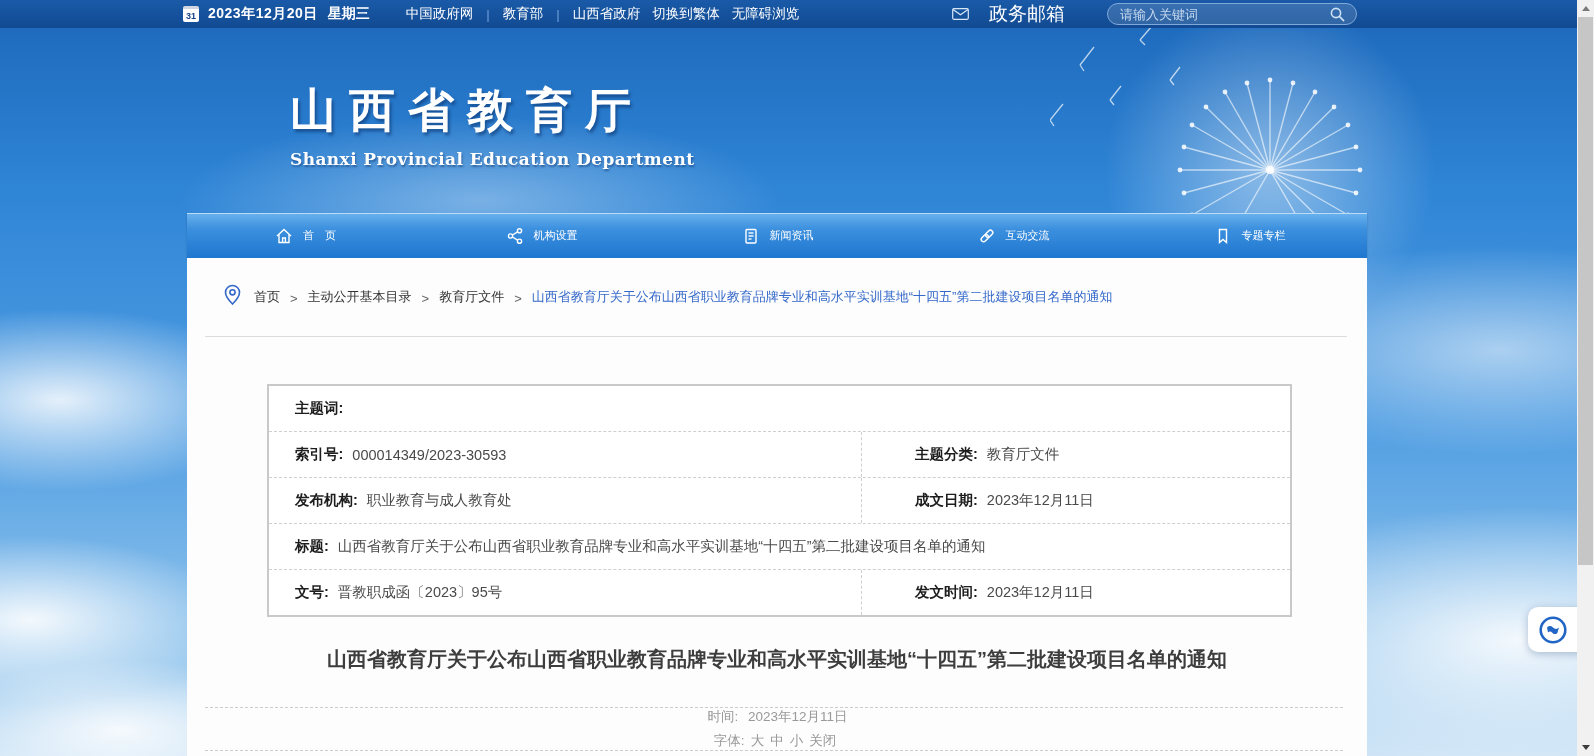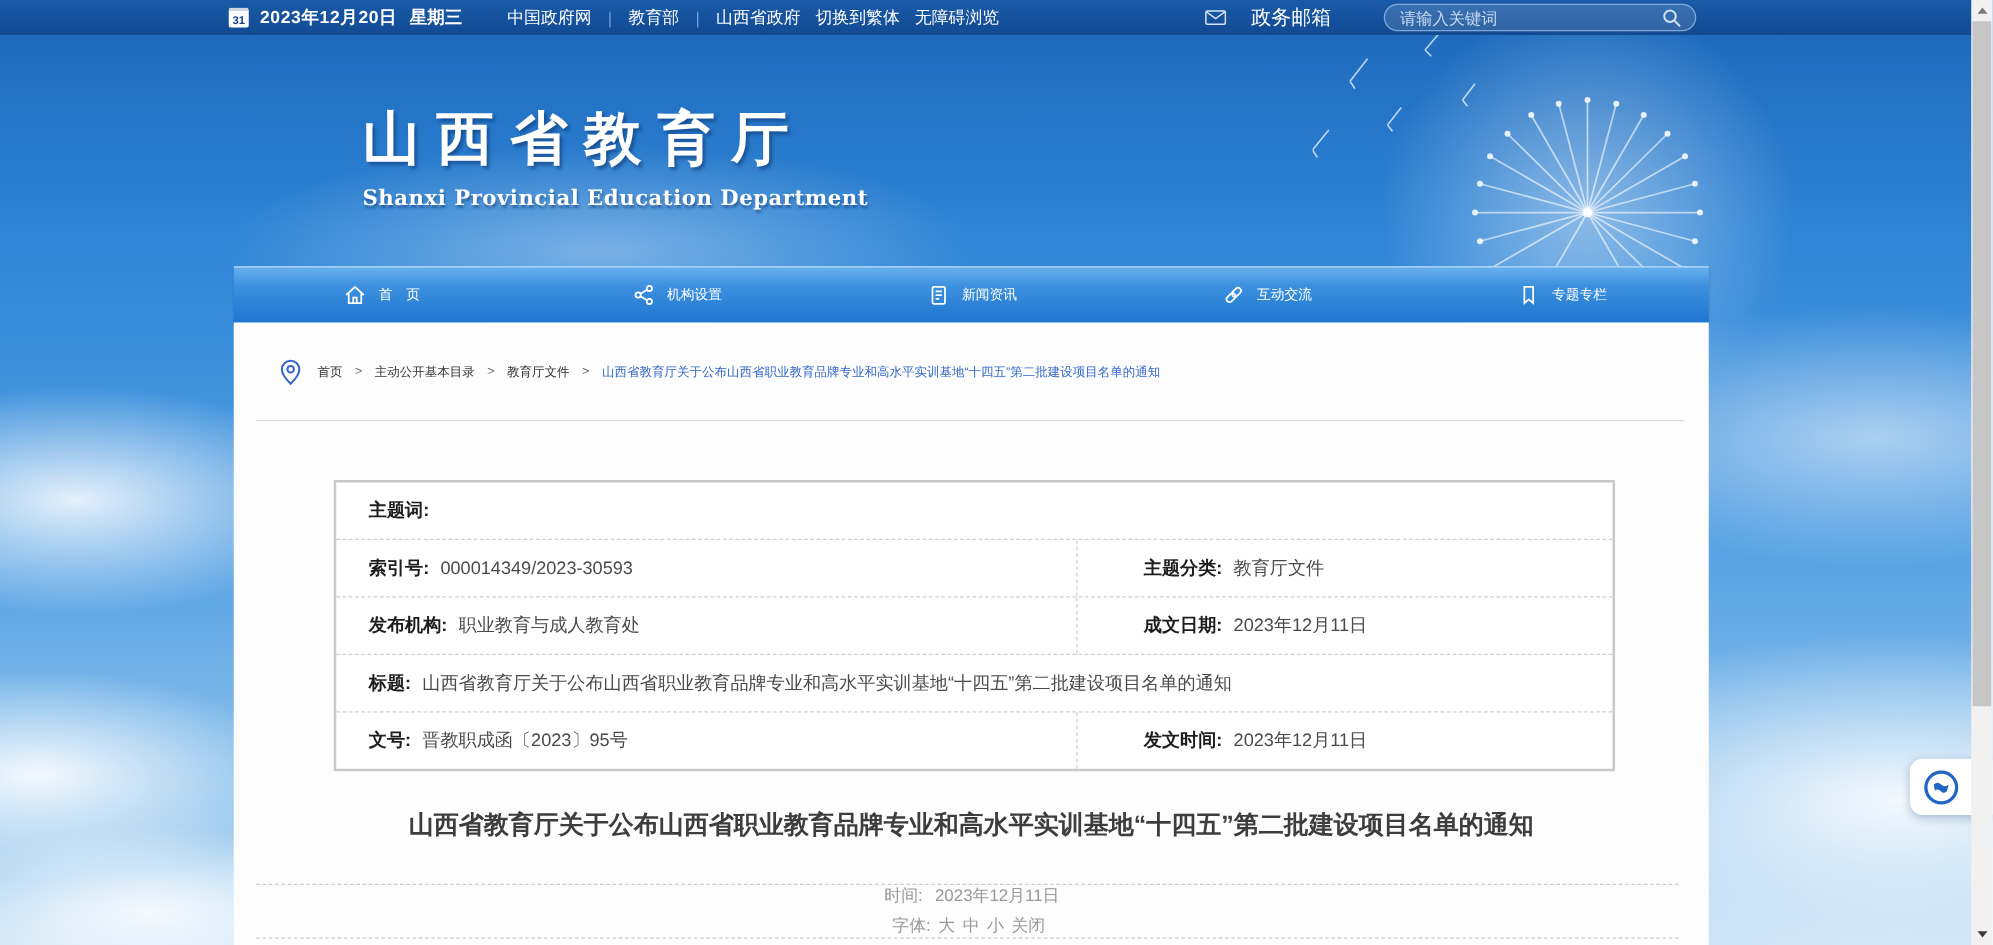--- a/index.html
+++ b/index.html
@@ -22,21 +22,21 @@
   .tb-left{display:flex;align-items:center;margin-left:183px;}
   .cal-icon{width:16px;height:13px;background:#fff;border-radius:2px;color:#143f86;font-size:9px;font-weight:bold;
     display:flex;align-items:center;justify-content:center;border-top:3px solid #cfd6e2;margin-right:9px;}
   .tb-date{font-size:14px;font-weight:bold;letter-spacing:.5px;}
   .tb-week{font-size:14px;font-weight:bold;margin-left:10px;}
   .tb-links{display:flex;align-items:center;margin-left:36px;font-size:13.5px;}
   .tb-links .sep{color:#6f9ed8;margin:0 13px;}
   .tb-link{color:#fff;cursor:pointer;}
   .tb-link.mini{margin-left:12px;}
   .tb-right{margin-left:auto;display:flex;align-items:center;margin-right:220px;}
-  .mail{display:flex;align-items:center;font-size:16px;margin-right:42px;cursor:pointer;gap:12px;}
+  .mail{display:flex;align-items:center;font-size:19px;margin-right:42px;cursor:pointer;gap:12px;}
   .mail svg{margin-right:8px;}
   .searchbox{width:228px;height:20px;border:1px solid #7fa9d9;border-radius:12px;
     background:rgba(220,235,250,.16);display:flex;align-items:center;padding:0 10px;}
   .searchbox input{flex:1;background:transparent;border:none;outline:none;color:#eaf2fb;font-size:13px;}
   .searchbox input::placeholder{color:#c6d9ef;}
 
   
   .logo{position:absolute;left:290px;top:80px;color:#fff;z-index:2;}
   .logo-cn{font-family:"DejaVu Serif",serif;font-size:46px;font-weight:bold;letter-spacing:13px;
     text-shadow:2px 3px 3px rgba(9,48,105,.55);white-space:nowrap;}
@@ -46,21 +46,21 @@
 
   
   .main{position:absolute;left:187px;top:213px;width:1180px;z-index:4;}
   .nav{height:45px;display:flex;background:linear-gradient(180deg,#6ab2ee 0%,#3c90de 35%,#1e76cf 100%);
     box-shadow:inset 0 1px 0 rgba(255,255,255,.55), 0 1px 2px rgba(0,40,90,.25);}
   .nav-item{flex:1;display:flex;align-items:center;justify-content:center;color:#fff;font-size:11px;cursor:pointer;white-space:nowrap;}
   .nav-item svg{width:20px;height:20px;margin-right:9px;stroke:#fff;fill:none;stroke-width:1.4;}
   .panel{width:1180px;height:498px;background:#fdfdfd;box-sizing:border-box;}
 
   
-  .breadcrumb{display:flex;align-items:center;padding:31px 0 0 36px;font-size:10px;color:#333;height:17px;}
+  .breadcrumb{display:flex;align-items:flex-end;padding:31px 0 0 36px;font-size:13px;color:#333;height:17px;}
   .breadcrumb svg{margin-right:12px;}
   .crumb{cursor:pointer;color:#333;}
   .crumb-sep{color:#666;margin:0 10px;}
   .crumb-current{color:#3468c9;cursor:pointer;}
   .bc-divider{border-bottom:1px solid #dcdcdc;margin:30px 20px 0 18px;height:0;}
 
   
   .doc-table{margin:47px 0 0 80px;width:1025px;border:2px solid #c9c9c9;background:#fff;font-size:14.5px;box-sizing:border-box;}
   .t-row{display:flex;align-items:stretch;border-top:1px dashed #cfcfcf;}
   .t-row:first-child{border-top:none;}

